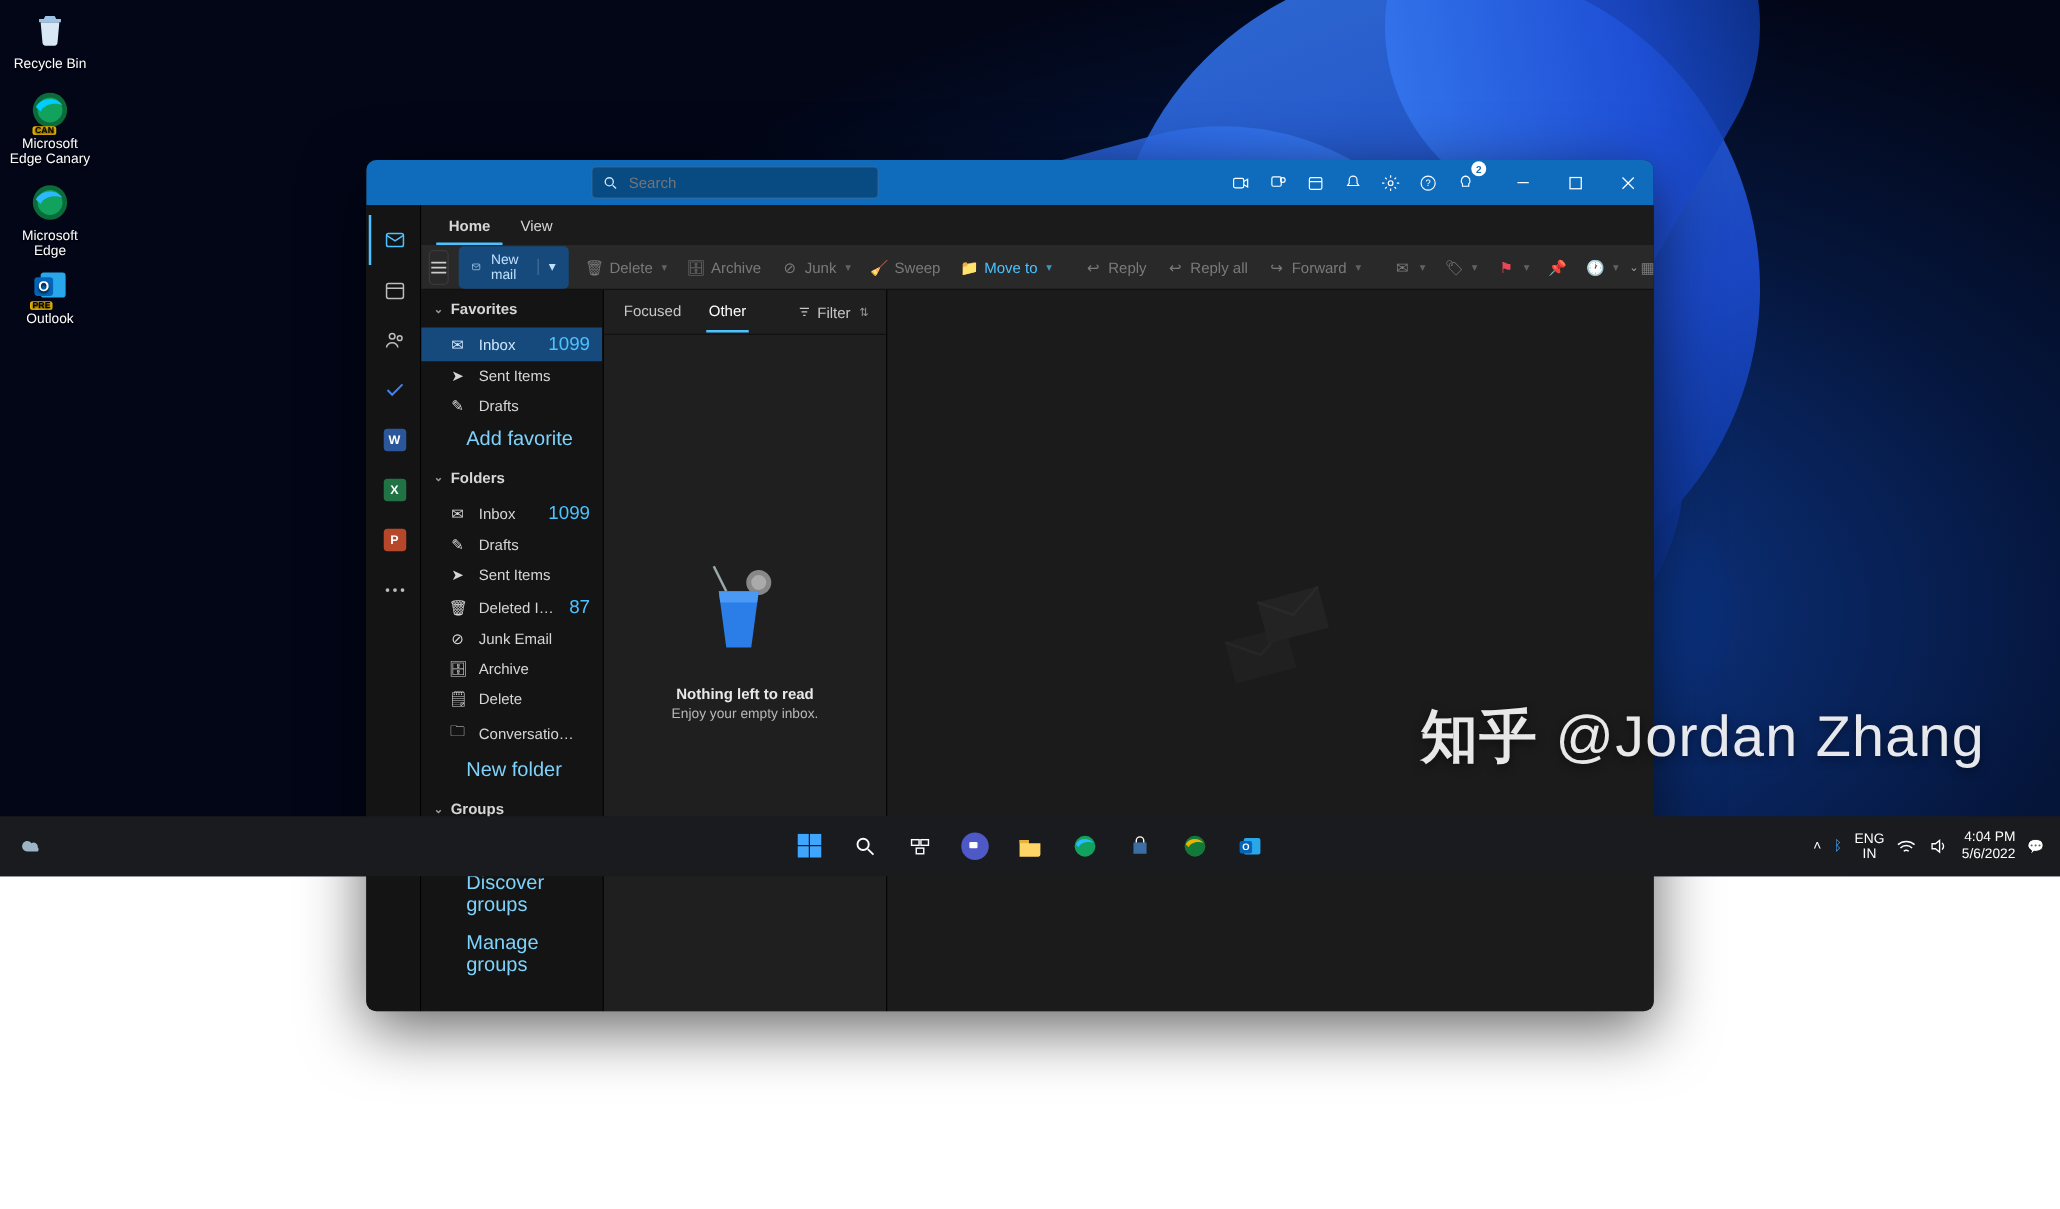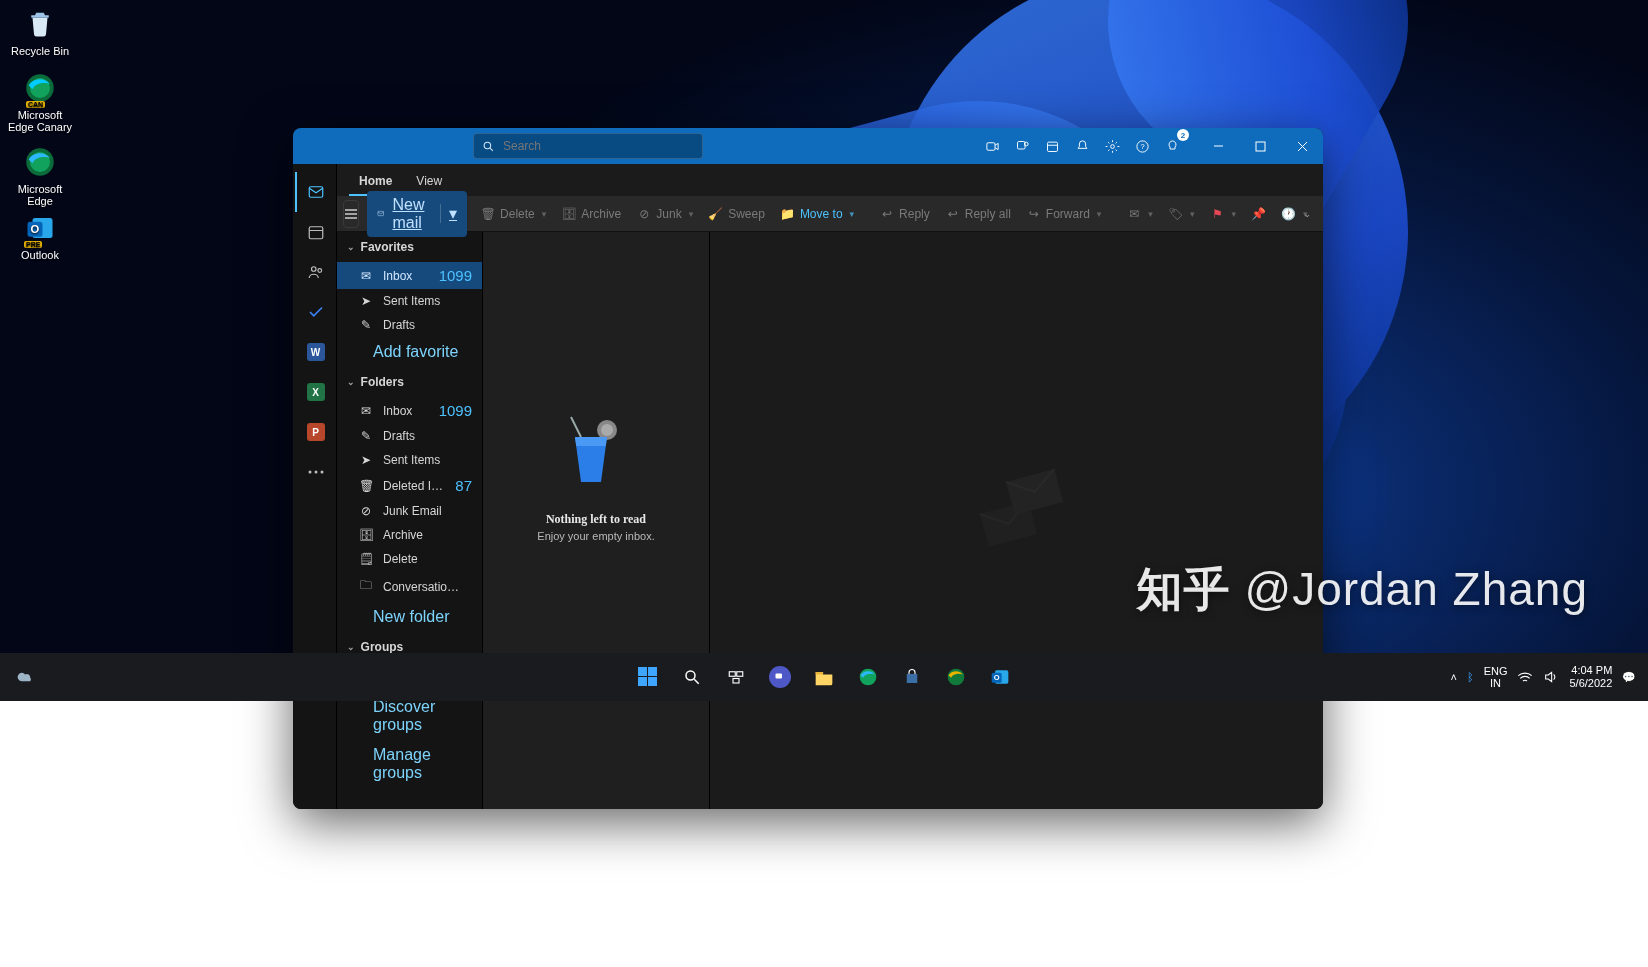--- a/index.html
+++ b/index.html
@@ -30,42 +30,42 @@
 .railbtn{ width:40px;height:40px;display:flex;align-items:center;justify-content:center;cursor:pointer;border-left:2px solid transparent;color:#bdbdbd;}
 .railbtn.active{ border-left-color:#4cc2ff; color:#4cc2ff;}
 .maincol { flex:1; display:flex; flex-direction:column; min-width:0;}
 .tabsrow { height:32px; background:#1b1b1b; display:flex; align-items:flex-end; padding-left:12px; gap:4px; color:#d6d6d6; font-size:12px;}
 .tab { padding:6px 10px; cursor:pointer; border-bottom:2px solid transparent;}
 .tab.active{ border-bottom-color:#4cc2ff; font-weight:600;}
 .ribbon { height:36px; background:#292929; display:flex; align-items:center; padding:0 6px; gap:4px; color:#d6d6d6; font-size:12px; border-bottom:1px solid #111; position:relative;}
 .rbtn { display:flex; align-items:center; gap:5px; padding:4px 6px; border-radius:3px; cursor:pointer; white-space:nowrap;}
 .rbtn .rico { width:14px; height:14px; display:flex; align-items:center; justify-content:center; }
 .rbtn.disabled { color:#7a7a7a;}
-.newmail { background:#174a7c; color:#bfe0ff; padding:5px 10px; border-radius:4px; display:flex; align-items:center; gap:8px; font-size:16px;text-decoration:underline;}
+.newmail { background:#174a7c; color:#bfe0ff; padding:5px 10px; border-radius:4px; display:flex; align-items:center; gap:8px; font-size:11px;}
 .newmail .chev { border-left:1px solid rgba(255,255,255,.2); padding-left:8px; margin-left:2px;}
 .hamb { width:28px;height:28px;border:1px solid #3a3a3a;border-radius:4px;display:flex;align-items:center;justify-content:center;cursor:pointer;margin-right:4px;}
 .content { flex:1; display:flex; min-height:0; }
 .folders { width:145px; background:#141414; overflow-y:auto; font-size:12px; color:#d6d6d6;}
 .sect { display:flex; align-items:center; gap:6px; padding:8px 8px; font-weight:600; cursor:pointer;}
 .fld { display:flex; align-items:center; gap:10px; padding:5px 10px 5px 22px; cursor:pointer;}
 .fld.sel{ background:#174a7c; color:#cfe7ff;}
 .fld .fi { width:14px; text-align:center;}
 .fld .lbl { flex:1; white-space:nowrap; overflow:hidden; text-overflow:ellipsis;}
 .fld .cnt { font-size:15px;}
 .fld.sel .cnt{ color:#cfe7ff;}
 .fld .cnt:not(:empty){ color:#4cc2ff;}
 .link { color:#7dd3fc; padding:6px 10px 6px 36px; cursor:pointer; font-size:16px;}
 .msglist { width:228px; background:#1f1f1f; border-left:1px solid #000; border-right:1px solid #000; display:flex; flex-direction:column;}
 .msghdr { height:36px; display:flex; align-items:center; padding:0 14px; gap:18px; color:#c7c7c7; font-size:12px; border-bottom:1px solid #111;}
 .mtab { padding:8px 2px; cursor:pointer; border-bottom:2px solid transparent;}
 .mtab.active{ border-bottom-color:#4cc2ff; color:#fff;}
 .filter{ margin-left:auto; display:flex; align-items:center; gap:5px; cursor:pointer;}
 .emptylist { flex:1; display:flex; flex-direction:column; align-items:center; justify-content:flex-start; padding-top:180px; color:#c7c7c7; text-align:center;}
 .emptylist svg { margin-bottom:20px;}
-.emptylist .t1{ font-size:12px; font-weight:600; color:#e8e8e8;font-family:Liberation Serif, serif;}
+.emptylist .t1{ font-size:12px; font-weight:600; color:#e8e8e8;}
 .emptylist .t2{ font-size:11px; color:#b8b8b8; margin-top:3px;}
 .reading { flex:1; background:#1b1b1b; display:flex; align-items:center; justify-content:center;}
 .reading svg{ opacity:.35;}
 .watermark { position:absolute; right:60px; bottom:80px; color:rgba(255,255,255,.9); font-size:46px; font-weight:400; letter-spacing:1px; text-shadow:0 2px 8px rgba(0,0,0,.5);}
 .watermark .zh{ font-weight:700; margin-right:14px;}
 .tips-badge { position:absolute; top:-2px; right:-2px; width:12px;height:12px;border-radius:50%; background:#fff; color:#0f6cbd; font-size:8px; font-weight:700; display:flex;align-items:center;justify-content:center;}
 svg { display:block; }
 .chv { font-size:9px; opacity:.7; margin-left:2px;}
 </style>
 </head>
@@ -399,20 +399,31 @@
             <div class="sect">
                 <span class="chv">⌄</span>
                 <span>Groups</span>
               </div>
             <div class="link">New group</div>
             <div class="link">Discover groups</div>
             <div class="link">Manage groups</div>
           </div>
 
           <div class="msglist">
+            <div class="msghdr">
+              <div class="mtab">Focused</div>
+              <div class="mtab active">Other</div>
+              <div class="filter">
+                <svg width="11" height="11" viewBox="0 0 24 24">
+                    <path d="M4 6h16M7 12h10M10 18h4" stroke="#c7c7c7" stroke-width="2"></path>
+                  </svg>
+                <span>Filter</span>
+                <span class="chv">⇅</span>
+              </div>
+            </div>
             <div class="emptylist">
               <svg width="70" height="80" viewBox="0 0 70 80">
                 <path d="M20 25 L10 5" stroke="#9aa" stroke-width="2" fill="none"></path>
                 <circle cx="46" cy="18" r="10" fill="#888"></circle>
                   <circle cx="46" cy="18" r="6" fill="#aaa"></circle>
                 <path d="M14 25 h32 l-6 45 h-20 z" fill="#2b7de8"></path>
                 <path d="M14 25 h32 l-1.2 9 h-29.6 z" fill="#4a99f5"></path>
               </svg>
               <div class="t1">Nothing left to read</div>
               <div class="t2">Enjoy your empty inbox.</div>

